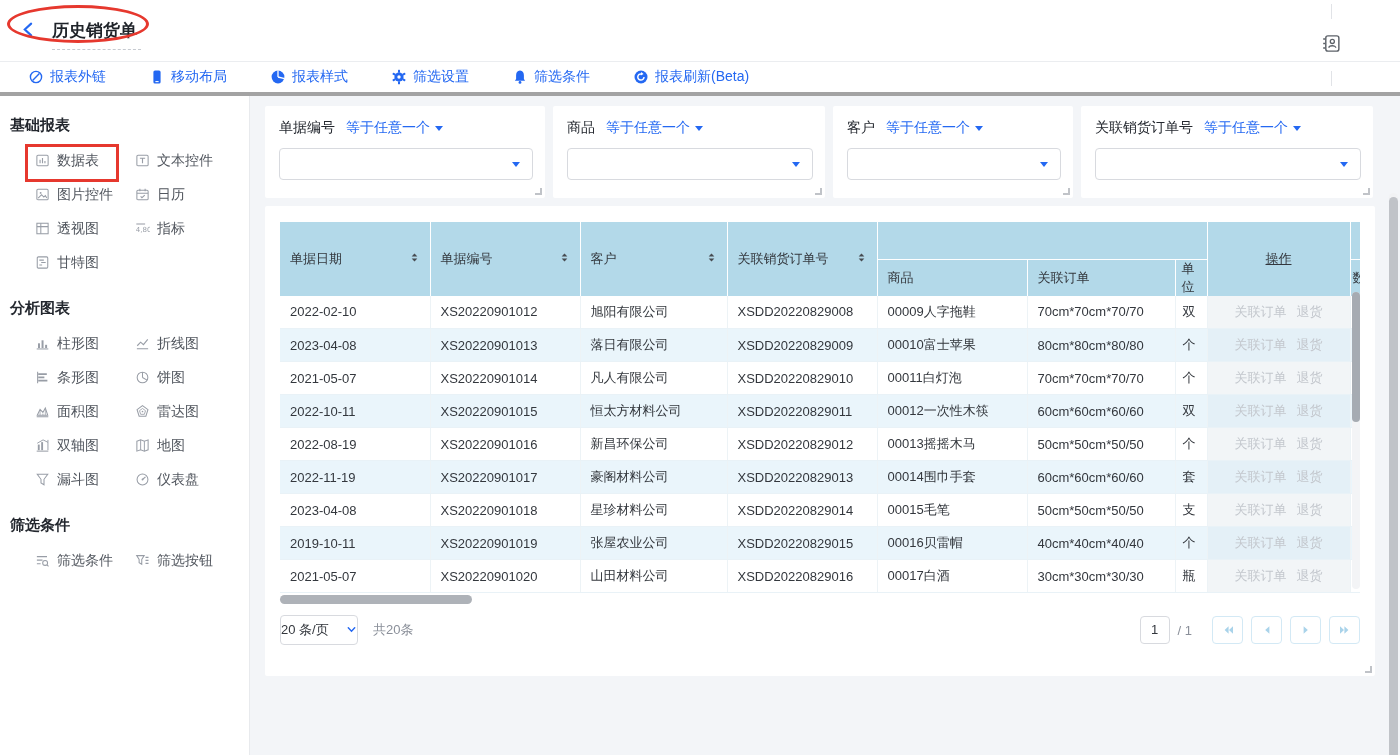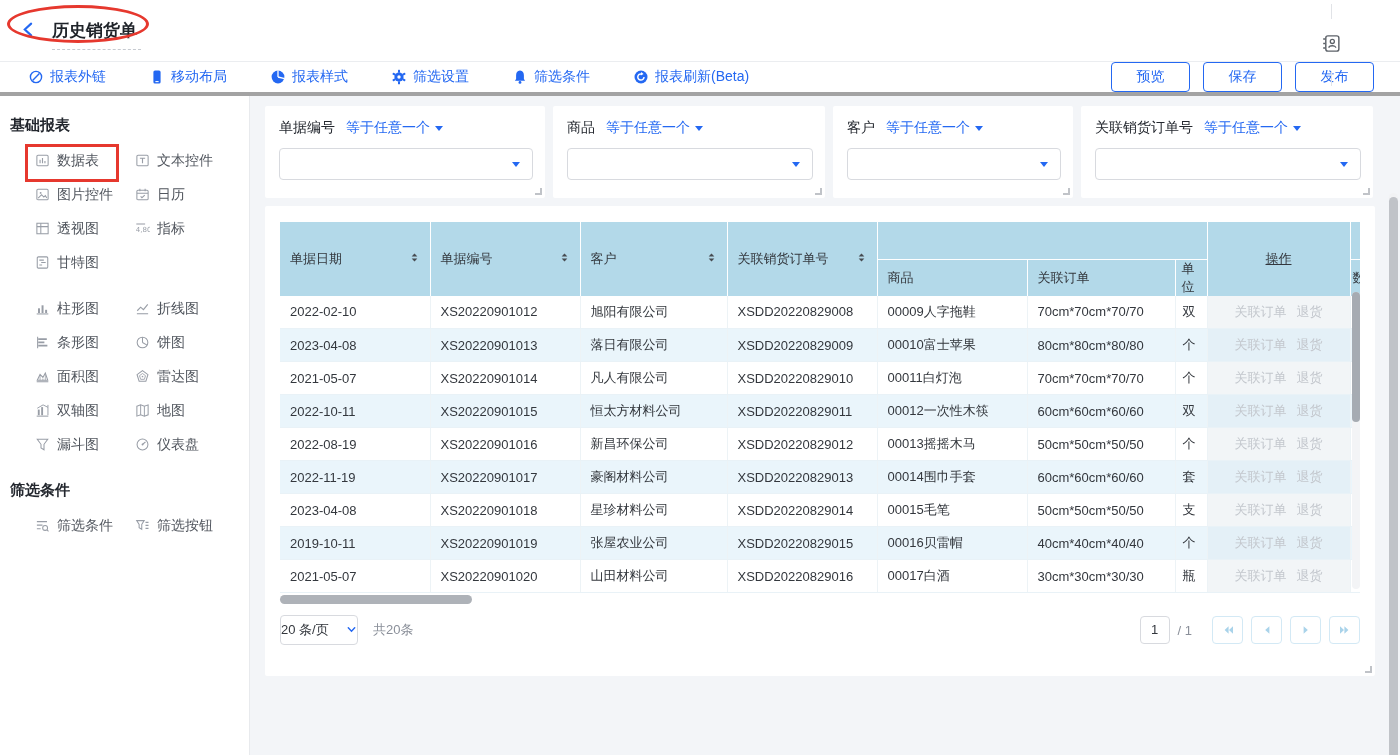--- a/index.html
+++ b/index.html
@@ -200,25 +200,20 @@
         <span>
           <svg width="16" height="16" viewBox="0 0 16 16">
             <circle cx="8" cy="8" r="6.5" fill="#2468f2"></circle>
             <path d="M11 8 A3.1 3.1 0 1 1 8.6 5" stroke="#fff" fill="none" stroke-width="1.5"></path>
             <path d="M8.2 2.9 L10.6 4.9 L7.8 6.4 Z" fill="#fff"></path>
           </svg>
         </span>
         <span>报表刷新(Beta)</span>
       </div>
     </div>
-  <div class="toolbar-right" id="toolbar-buttons">
-      <button class="ol-btn">预览</button>
-      <button class="ol-btn">保存</button>
-      <button class="ol-btn">发布</button>
-    </div>
 </div>
 
 <div class="main">
   <div class="sidebar" id="sidebar">
       <div class="sb-sec">
         <div class="sb-title">基础报表</div>
         <div class="sb-grid">
           <div class="sb-item hl">
             <span class="sb-ic">
               <svg width="15" height="15" viewBox="0 0 16 16">
@@ -280,20 +275,21 @@
               <svg width="15" height="15" viewBox="0 0 16 16">
                 <rect x="2.4" y="2" width="11.2" height="12" rx="1.2" stroke="#989da6" fill="none" stroke-width="1.1"></rect>
                 <path d="M4.6 5.4 h4.8 M6.6 8 h4.8 M4.6 10.6 h3" stroke="#989da6" stroke-width="1.2"></path>
               </svg>
             </span>
             <span class="sb-lb">甘特图</span>
           </div>
         </div>
       </div>
       <div class="sb-sec">
+        <div class="sb-title">分析图表</div>
         <div class="sb-grid">
           <div class="sb-item">
             <span class="sb-ic">
               <svg width="15" height="15" viewBox="0 0 16 16">
                 <path d="M1.8 13.8 h12.4" stroke="#989da6" stroke-width="1.1"></path>
                 <rect x="3.2" y="7.8" width="2.1" height="5" fill="#989da6"></rect>
                 <rect x="7" y="4.6" width="2.1" height="8.2" fill="#989da6"></rect>
                 <rect x="10.8" y="9.4" width="2.1" height="3.4" fill="#989da6"></rect>
               </svg>
             </span>

